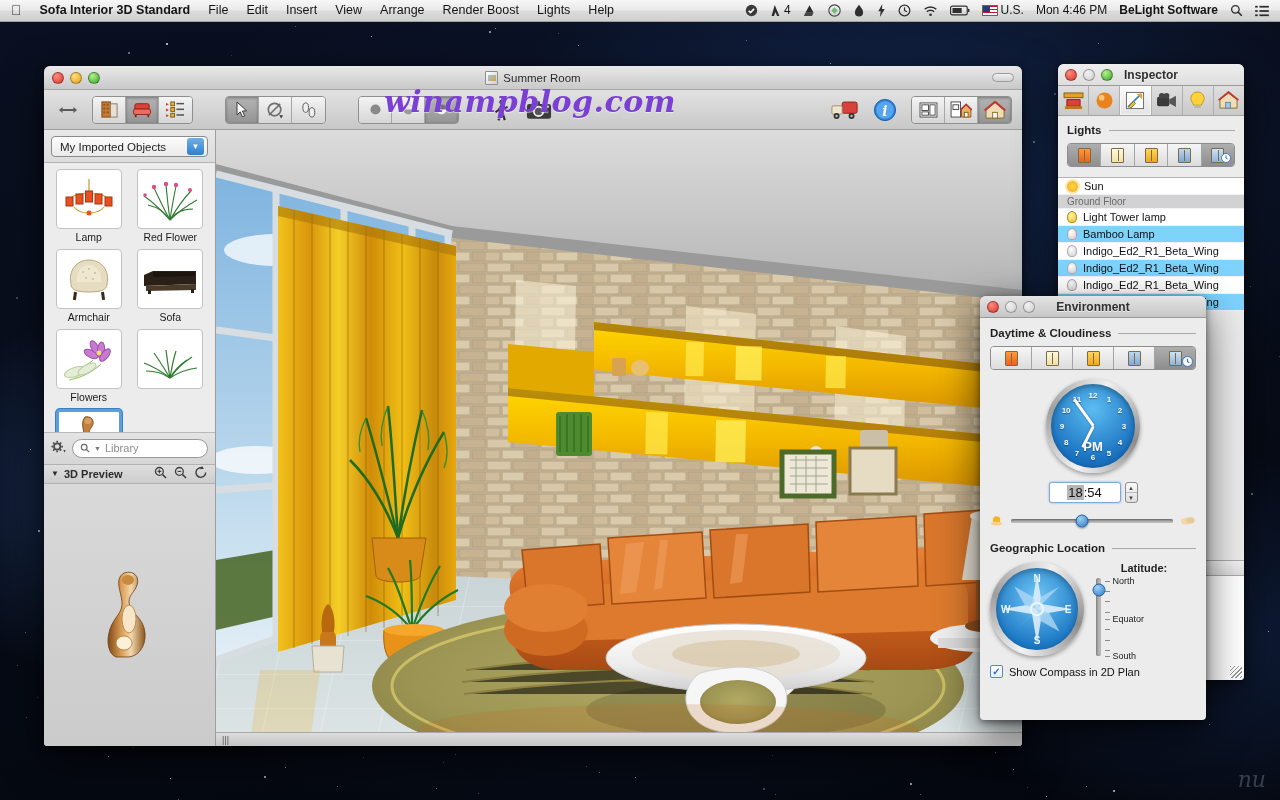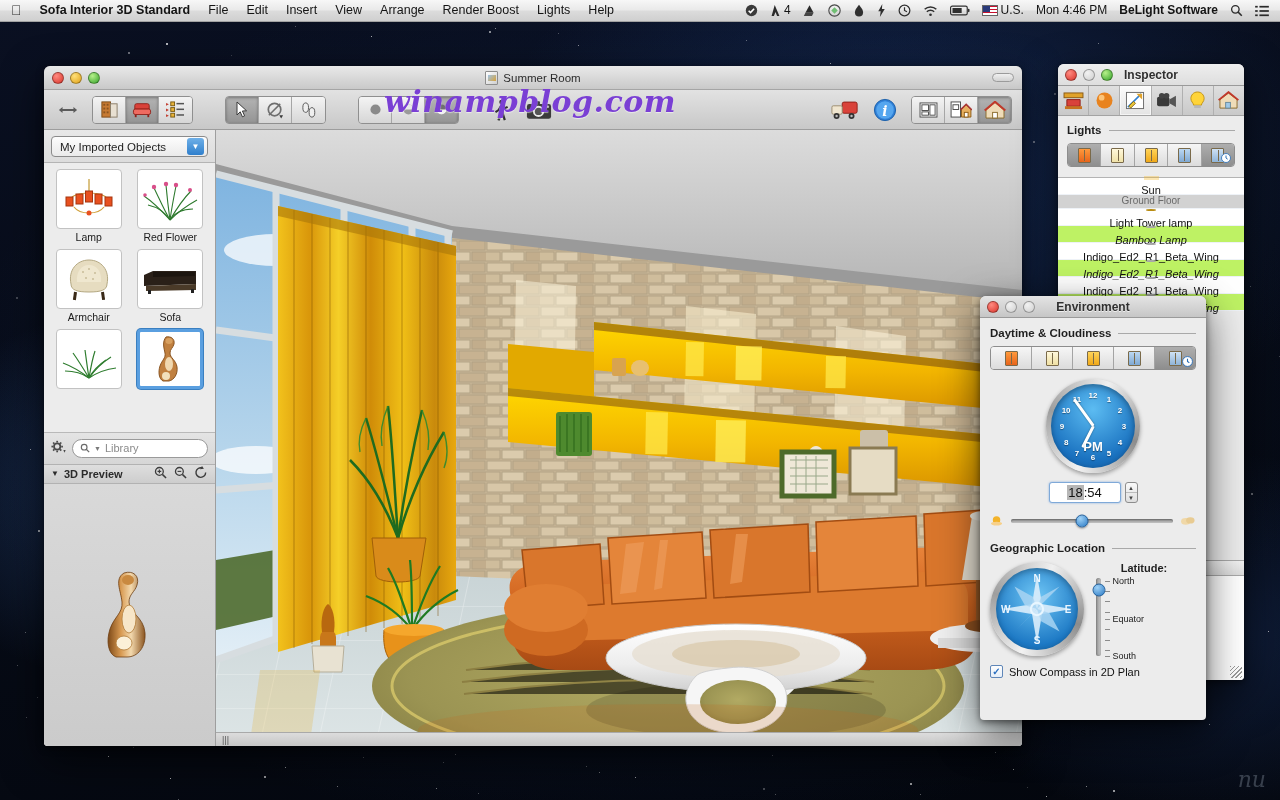--- a/index.html
+++ b/index.html
@@ -155,22 +155,22 @@
   .sec-rule { flex:1; height:1px; background:#a9a9a9; }
   .seg { display:flex; border:1px solid #8d8d8d; border-radius:4px; overflow:hidden; width:100%; }
   .seg-btn { flex:1; height:22px; display:flex; align-items:center; justify-content:center;
              background:linear-gradient(180deg,#f6f6f6,#dcdcdc); border-right:1px solid #a4a4a4; position:relative; }
   .seg-btn:last-child { border-right:none; }
   .seg-btn.on { background:linear-gradient(180deg,#aeaeae,#8e8e8e); }
   .winIco { width:13px; height:15px; border:1px solid #7a6a4a; border-radius:1px; position:relative; display:block; }
   .winIco::after { content:""; position:absolute; left:50%; top:1px; bottom:1px; width:1px; background:#7a6a4a; }
   #light-list { margin:10px -9px 0; border-top:1px solid #b4b4b4; background:#fff; }
   .lrow { height:17px; display:flex; align-items:center; gap:6px; padding:0 9px;
-          font-size:11px; color:#111; border-bottom:1px solid #eef2f7;flex-direction:column; }
-  .lrow.alt { background:#bef264;font-style:italic; }
+          font-size:11px; color:#111; border-bottom:1px solid #eef2f7; }
+  .lrow.alt { background:#7dd3fc; }
   .lrow.group { background:#d2d2d2; color:#6a6a6a; font-size:10px; height:14px; }
   #col-hdr { display:flex; height:16px; background:linear-gradient(180deg,#f2f2f2,#dcdcdc);
              border-top:1px solid #a9a9a9; border-bottom:1px solid #a9a9a9; font-size:10.5px; color:#222; }
   #col-hdr div { display:flex; align-items:center; justify-content:center; border-right:1px solid #b5b5b5; }
   .crow { display:flex; height:22px; align-items:center; }
   .crow > div { display:flex; align-items:center; justify-content:center; }
   .swatch { width:15px; height:15px; background:#fff; border:1.5px solid #3b3b3b; }
   #resize-grip { position:absolute; right:2px; bottom:2px; width:12px; height:12px;
                  background: repeating-linear-gradient(135deg, #9a9a9a 0 1px, transparent 1px 3px); }
 
@@ -864,20 +864,42 @@
                 <path d="M3 24 L3 13 L12 9 L55 9 L55 22 Z" fill="#2a2018"></path>
                 <path d="M5 24 L55 22 L55 28 L5 29 Z" fill="#4a3a28"></path>
                 <path d="M12 10 L54 10 L54 14 L12 15 Z" fill="#1c150f"></path>
                 <rect x="7" y="28" width="3" height="4" fill="#222"></rect>
                 <rect x="50" y="27" width="3" height="4" fill="#222"></rect>
               </svg>
           </div>
           <div class="obj-label">Sofa</div>
         </div>
 
+        <div class="obj">
+          <div class="obj-thumb">
+            <svg width="56" height="46" viewBox="0 0 56 46">
+                <g stroke="#9cc47a" fill="#d8e8c0" stroke-width="1">
+              <path d="M4 40 C14 38 24 32 32 24"></path>
+                  <path d="M8 44 C20 42 32 36 40 28"></path>
+                </g>
+              <g fill="#e5ecd8" stroke="#b9cfa0">
+                  <ellipse cx="14" cy="36" rx="11" ry="4.5" transform="rotate(-18 14 36)"></ellipse>
+                  <ellipse cx="26" cy="33" rx="10" ry="4" transform="rotate(-28 26 33)"></ellipse>
+                </g>
+              <g fill="#c77ad0" stroke="#9a4fa8">
+                  <ellipse cx="34" cy="12" rx="3.5" ry="8" transform="rotate(-28 34 12)"></ellipse>
+                  <ellipse cx="40" cy="14" rx="3.5" ry="8" transform="rotate(6 40 14)"></ellipse>
+                  <ellipse cx="44" cy="19" rx="3.5" ry="7.5" transform="rotate(38 44 19)"></ellipse>
+                  <ellipse cx="30" cy="18" rx="3.5" ry="7.5" transform="rotate(-62 30 18)"></ellipse>
+                </g>
+              <circle cx="38" cy="17" r="2.4" fill="#f0e060"></circle>
+              </svg>
+          </div>
+          <div class="obj-label">Flowers</div>
+        </div>
 
         <div class="obj">
           <div class="obj-thumb">
             <svg width="58" height="42" viewBox="0 0 58 42">
                 <g stroke="#2f7d2f" fill="none" stroke-width="1.2">
               <path d="M29 40 C20 33 11 28 3 25"></path>
                   <path d="M29 40 C23 30 18 22 13 15"></path>
                   <path d="M29 40 C27 28 26 19 25 12"></path>
                   <path d="M29 40 C31 28 33 19 35 13"></path>
                   <path d="M29 40 C36 30 43 24 51 19"></path>

